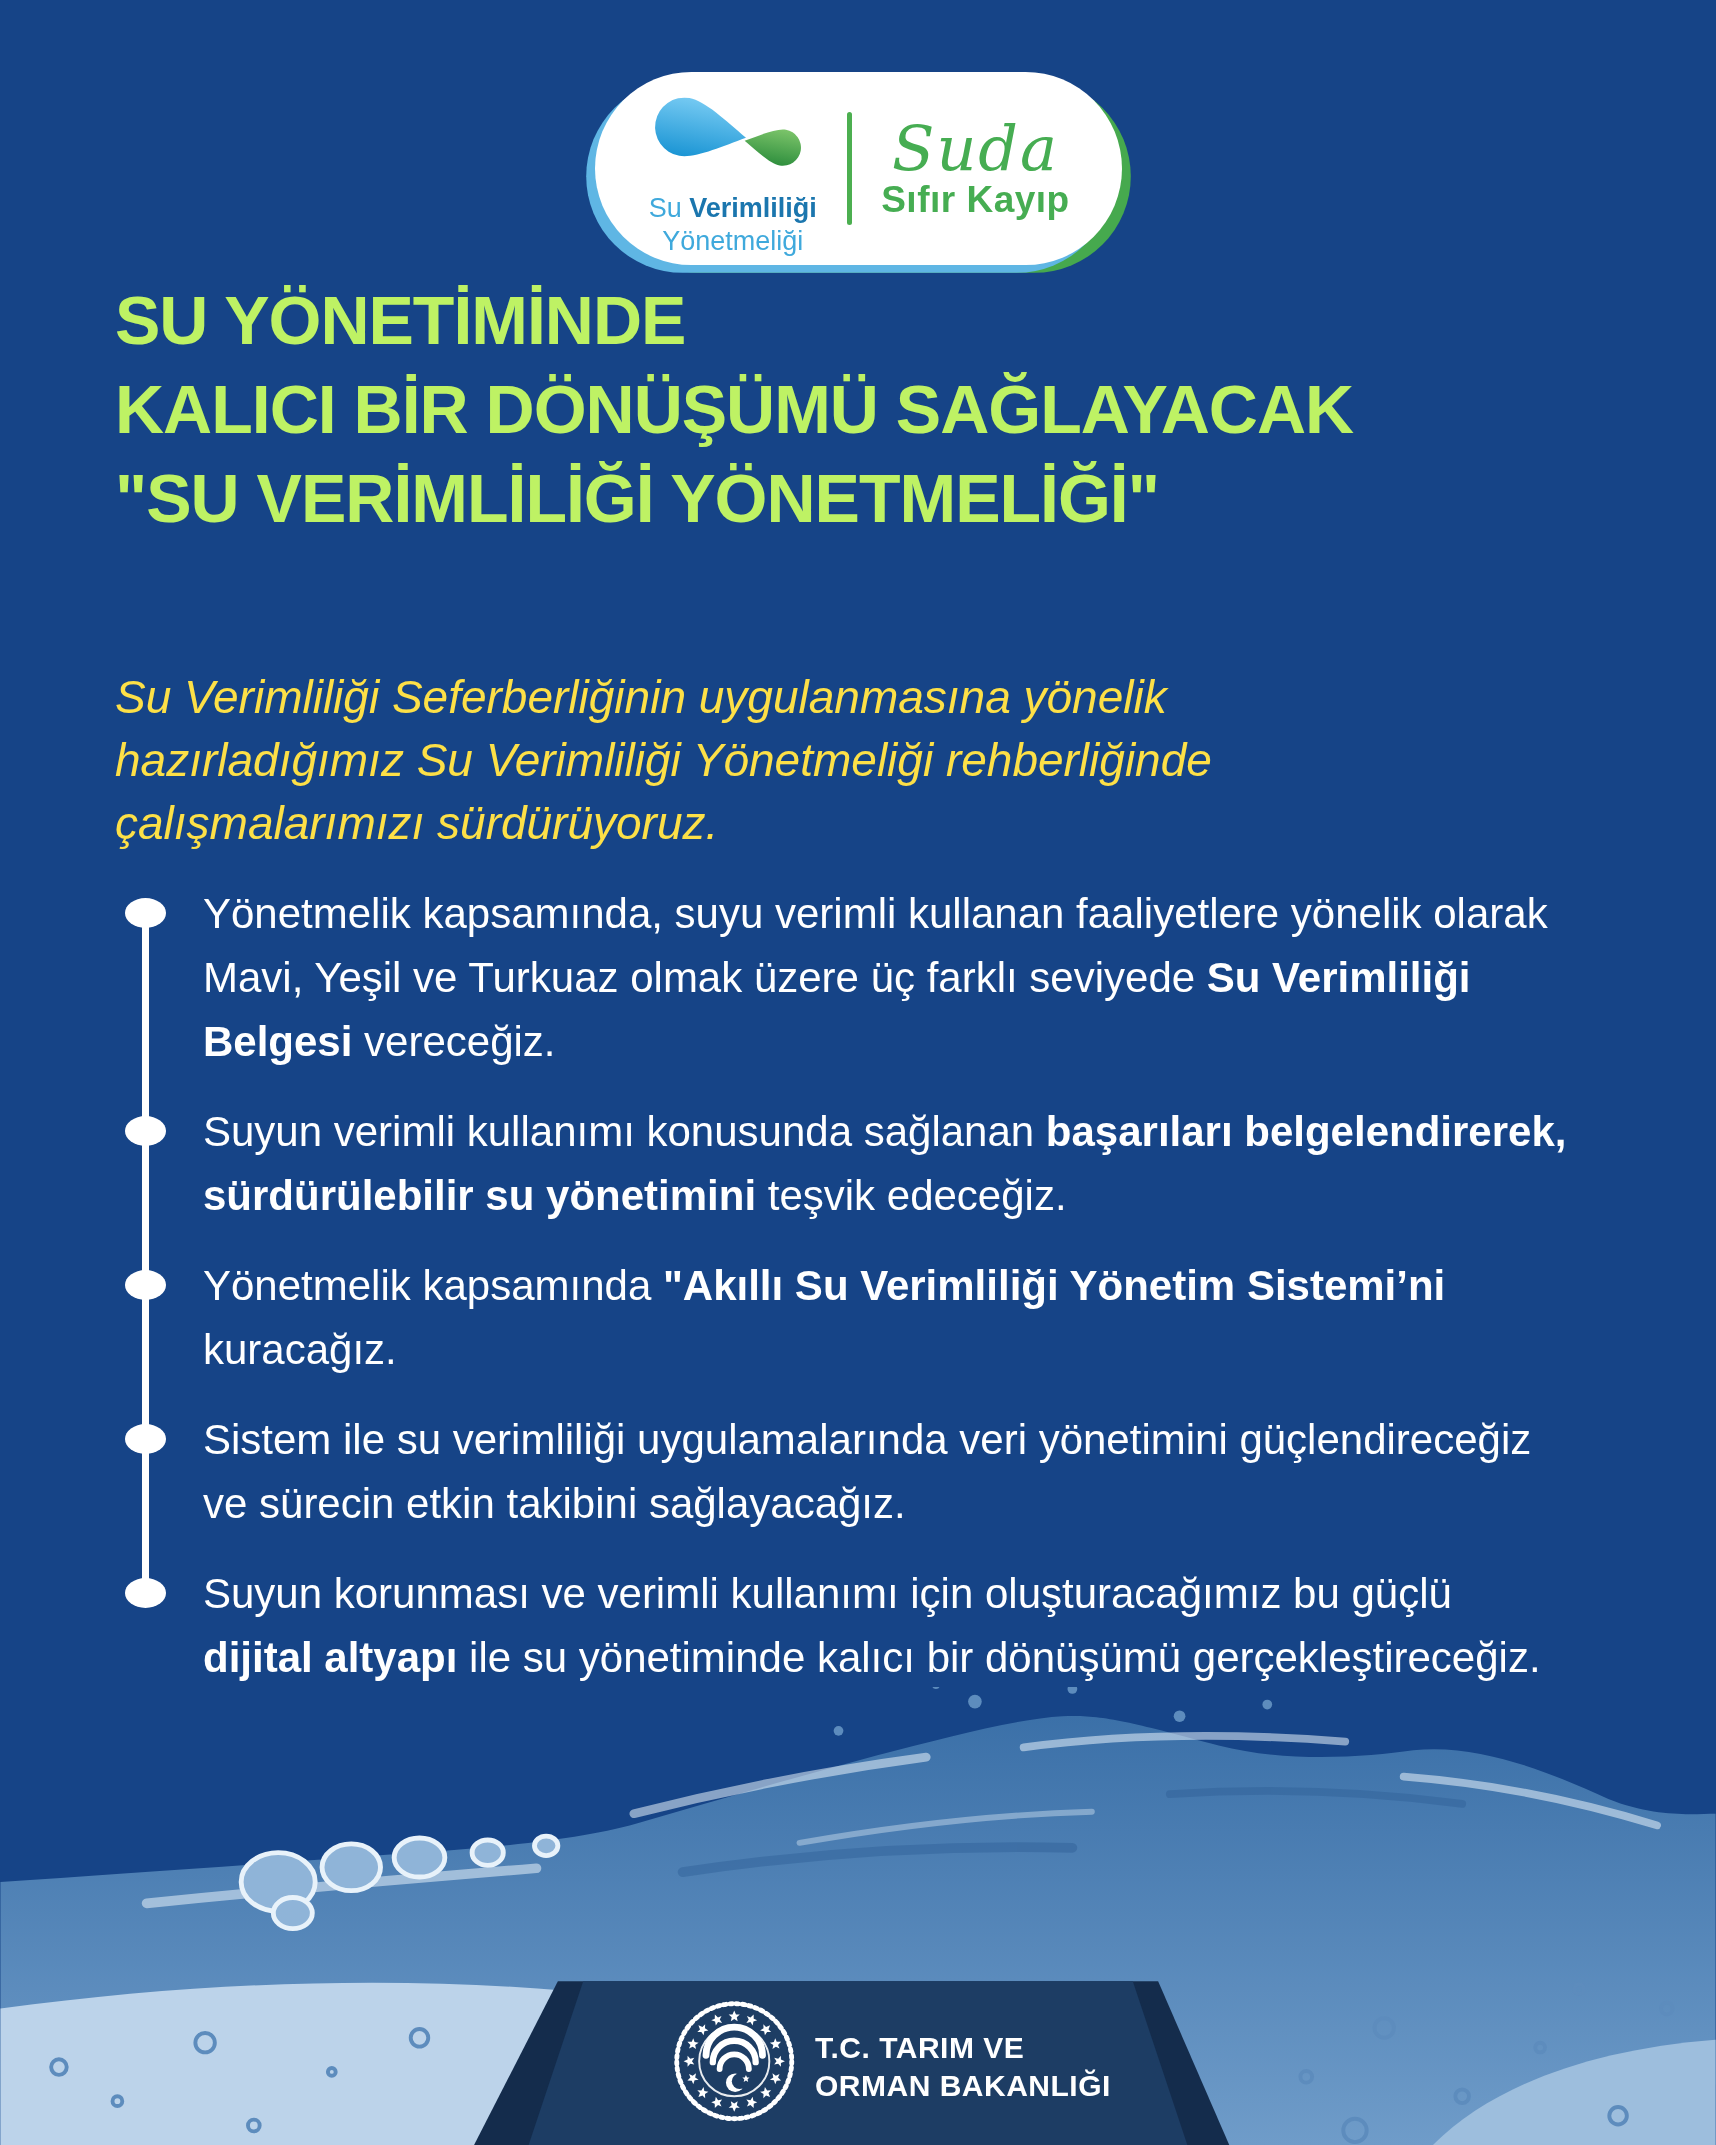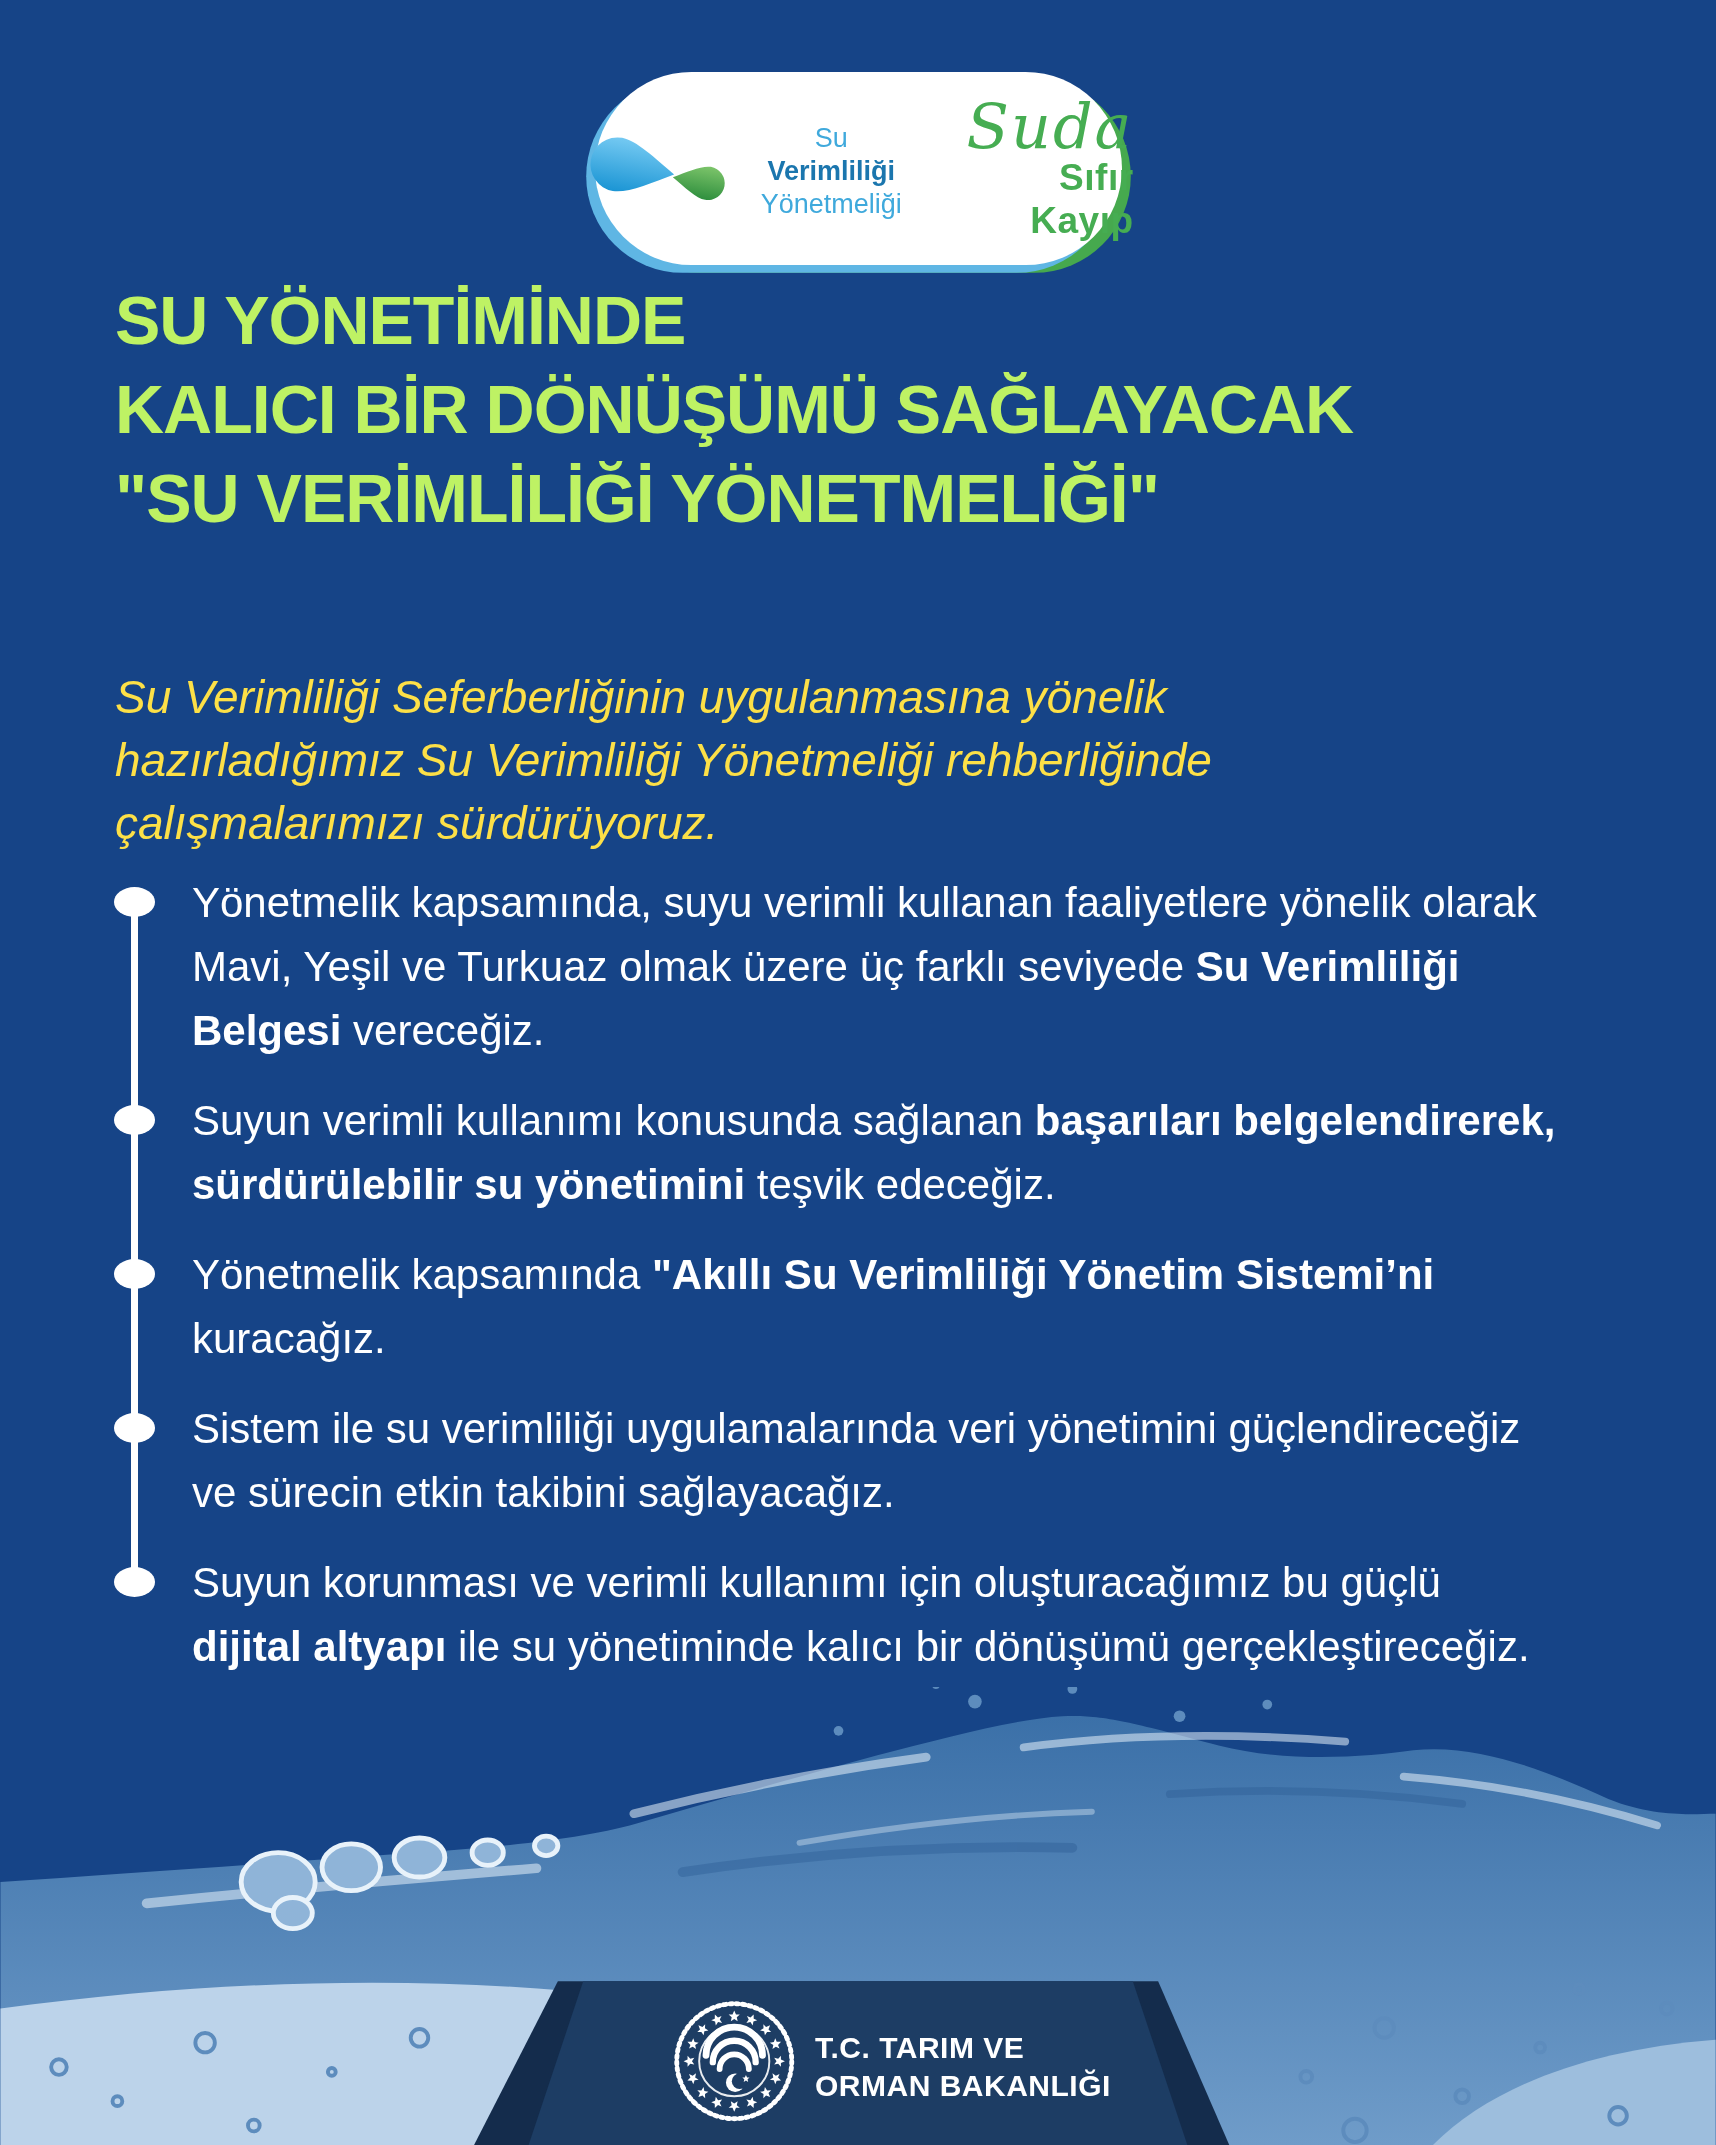--- a/index.html
+++ b/index.html
@@ -10,21 +10,21 @@
     -webkit-font-smoothing:antialiased;
   }
 
   
   .badge {
     position:absolute; left:595px; top:72px; width:527px; height:193px;
     background:#ffffff; border-radius:97px;
     box-shadow:-8.8px 7.8px 0 #5fb6e4, 8.8px 7.8px 0 #46a94e;
     display:flex; align-items:center; justify-content:center; gap:29px;
   }
-  .badge-left { display:flex; flex-direction:row; align-items:flex-start; margin-top:5.9px;gap:13px; }
+  .badge-left { display:flex; flex-direction:column; align-items:center; margin-top:5.9px;gap:13px; }
   .badge-left-text { text-align:center; font-size:27px; line-height:33px; color:#3fa9dc; }
   .badge-left-text b { color:#1b76ae; }
   .badge-divider { width:4.9px; height:113px; background:#4caf50; border-radius:2.9px; }
   .badge-right { text-align:center; color:#46ad52; margin-top:2px; }
   .badge-script {
     font-family:"DejaVu Serif", serif; font-style:italic; font-weight:normal;
     font-size:62px; line-height:59px; letter-spacing:2px;
   }
   .badge-tagline { font-weight:bold; font-size:37px; line-height:43px; letter-spacing:0.5px;text-align:right; }
 
@@ -35,21 +35,21 @@
     letter-spacing:-1px; white-space:nowrap;
   }
 
   
   .intro {
     position:absolute; left:115px; top:666px; width:1278px;
     color:#fde047; font-style:italic; font-size:46px; line-height:63px;
   }
 
   
-  .bullets { position:absolute; left:98px; top:871px; width:1463px; list-style:none; margin:0; padding:0; }
+  .bullets { position:absolute; left:98px; top:871px; width:1463px; list-style:none; margin:11px; padding:0; }
   .timeline-line {
     position:absolute; left:33px; top:30px; width:6.8px; height:685px;
     background:#ffffff; border-radius:3.9px;
   }
   .bullet-item {
     position:relative; padding-left:94px; margin-bottom:26px;
     color:#ffffff; font-size:42px; line-height:64px;
   }
   .bullet-item::before {
     content:''; position:absolute; left:15.6px; top:15.6px;

